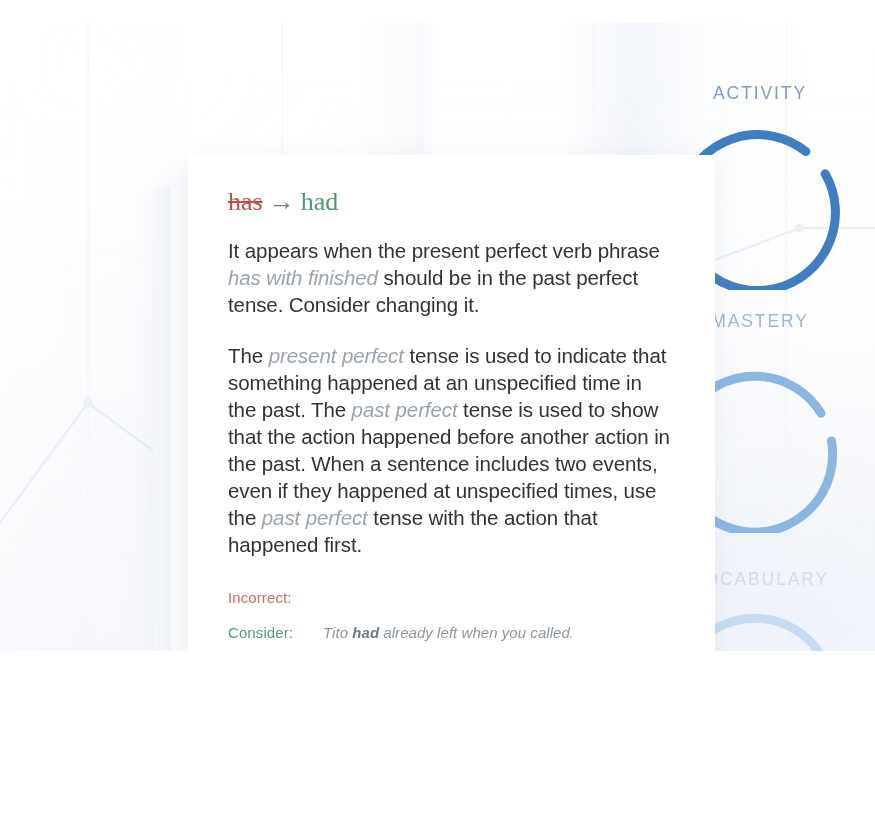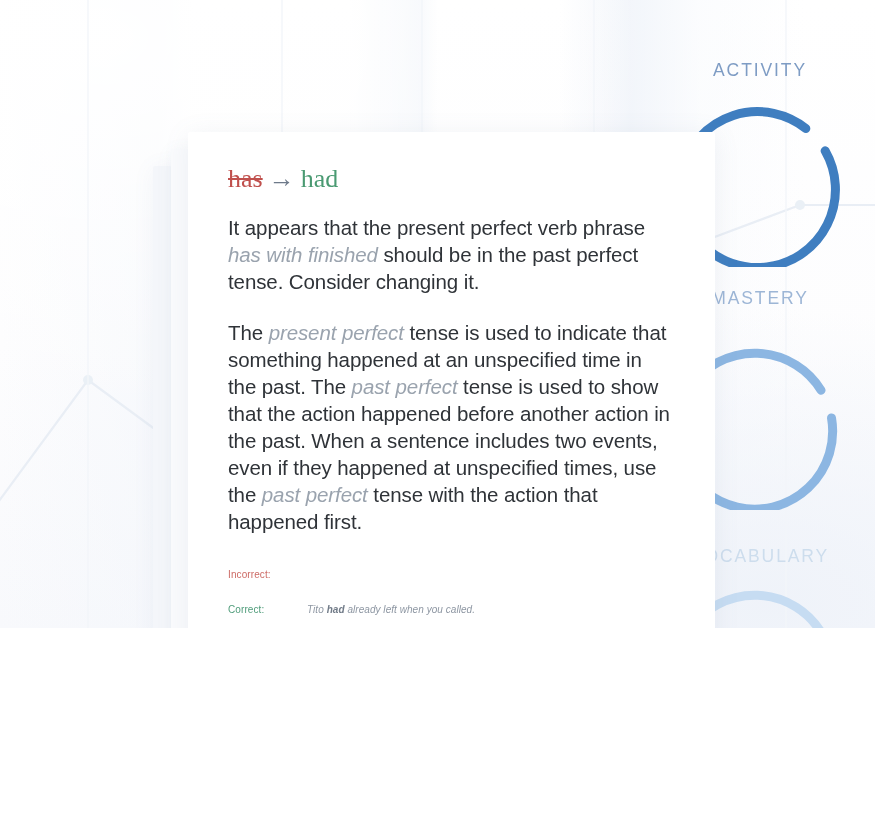--- a/index.html
+++ b/index.html
@@ -3,21 +3,21 @@
 <meta charset="utf-8">
 <style>
   html,body{margin:0;padding:0;}
   body{
     width:875px;height:836px;
     background:#ffffff;
     font-family:"Liberation Sans", sans-serif;
     overflow:hidden;
     position:relative;
   }
-  #stage{position:absolute;inset:0;width:875px;height:628px;overflow:hidden;}
+  #stage{position:absolute;inset:0;width:875px;height:628px;overflow:hidden;margin-top:23px;}
 
   
   .bg-layer{position:absolute;inset:0;pointer-events:none;}
   .bg-base{
     background:
       linear-gradient(180deg,#ffffff 0%,#fdfdfe 55%,#f8f9fc 100%);
   }
   .bg-bands{
     background:
       linear-gradient(90deg,
@@ -88,23 +88,24 @@
     margin:0 0 24px 0;
     letter-spacing:-0.1px;
   }
   .para.second{margin-bottom:30px;}
   .em{font-style:italic;color:#9aa3ae;}
 
   .examples{margin-top:2px;}
   .ex-row{
     display:flex;
     align-items:baseline;
-    font-size:10px;
+    font-size:15px;
     line-height:20px;
     margin-bottom:15px;
+    gap:16px;
   }
   .ex-tag{
     width:79px;
     flex:0 0 79px;
     letter-spacing:0.1px;
   }
   .ex-tag.bad{color:#cd6b66;}
   .ex-tag.good{color:#4f9c7a;}
   .ex-body{
     font-style:italic;
@@ -192,32 +193,32 @@
   <div class="card-stack">
     <div class="card-ghost g3"></div>
     <div class="card-ghost g2"></div>
 
     <div class="card-main">
 
       <div class="headline">
         <span class="hl-wrong">has</span><span class="hl-arrow">→</span><span class="hl-right">had</span>
       </div>
 
-      <p class="para"><span>It appears that the present perfect verb phrase </span><span class="em">has with finished</span><span> should be in the past perfect tense. Consider changing it.</span></p>
+      <p class="para"><span>It appears when the present perfect verb phrase </span><span class="em">has with finished</span><span> should be in the past perfect tense. Consider changing it.</span></p>
 
       <p class="para second"><span>The </span><span class="em">present perfect</span><span> tense is used to indicate that something happened at an unspecified time in the past. The </span><span class="em">past perfect</span><span> tense is used to show that the action happened before another action in the past. When a sentence includes two events, even if they happened at unspecified times, use the </span><span class="em">past perfect</span><span> tense with the action that happened first.</span></p>
 
       <div class="examples">
 
         <div class="ex-row">
           <span class="ex-tag bad">Incorrect:</span>
         </div>
 
         <div class="ex-row">
-          <span class="ex-tag good">Correct:</span>
+          <span class="ex-tag good">Consider:</span>
           <span class="ex-body"><span>Tito </span><b>had</b><span> already left when you called.</span></span>
         </div>
 
       </div>
     </div>
   </div>
 
 </div>
 
 </body></html>

